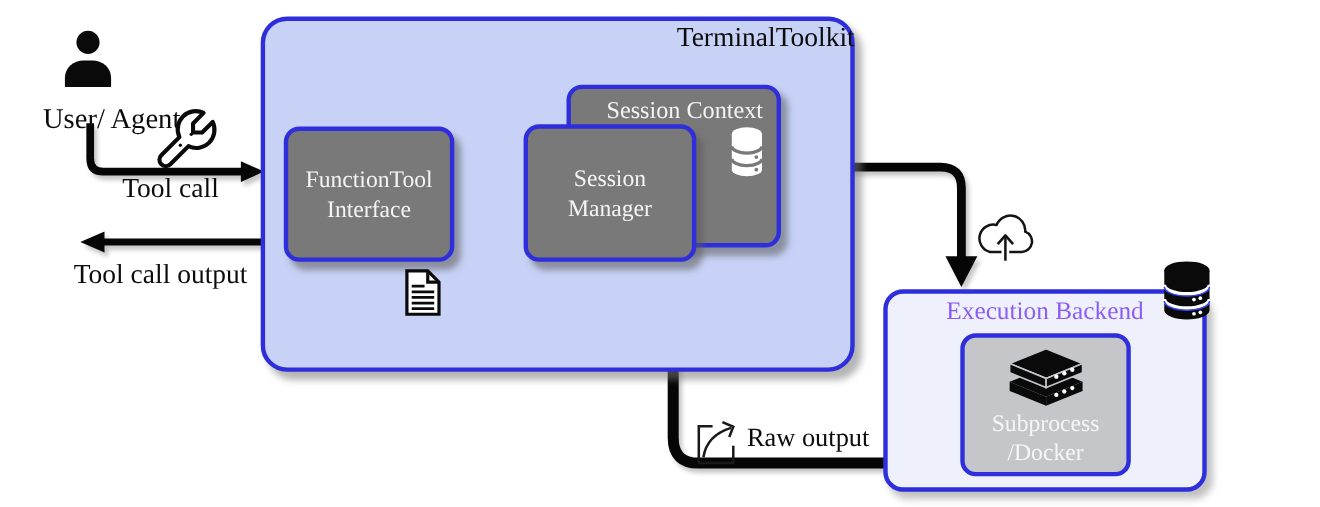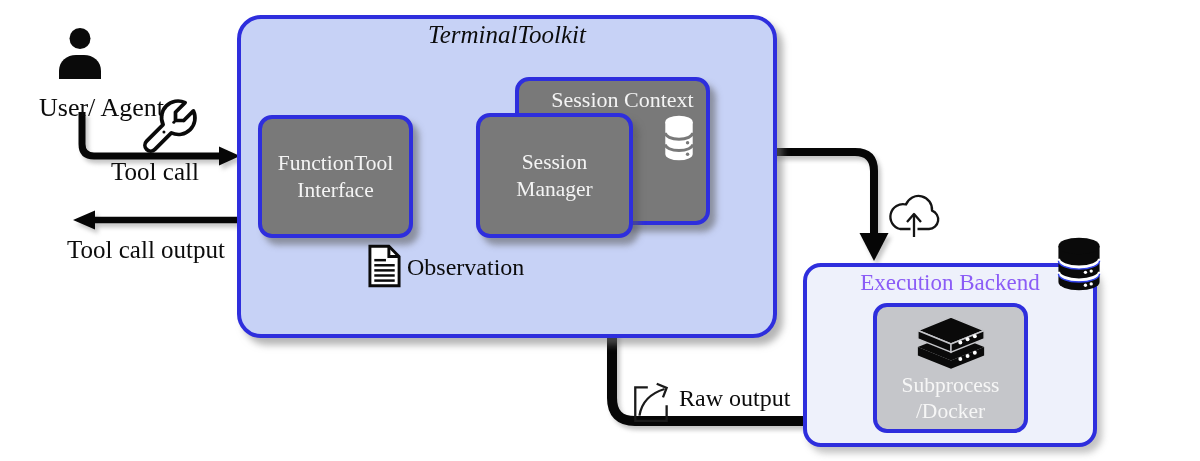--- a/index.html
+++ b/index.html
@@ -37,21 +37,21 @@
   .sc-box{left:515px;top:77px;width:195px;height:148px;justify-content:flex-start;padding-top:6px;z-index:2;}
   .sc-box .lbl{font-size:22px;margin-left:20px;}
   .sd-box{
     left:873px;top:303px;width:155px;height:130px;border-radius:14px;
     background:#c5c6ca;border:4px solid #2e2edd;box-sizing:border-box;
     display:flex;flex-direction:column;align-items:center;justify-content:flex-start;
     color:#f6f6f6;text-align:center;line-height:1.2;z-index:3;padding-top:8px;
   }
   .sd-box .lbl{font-size:21.5px;}
   
-  .tt-title{left:237px;top:21px;width:540px;text-align:center;font-size:25px;color:#0c0c0c;font-style:italic;}
+  .tt-title{left:237px;top:21px;width:540px;text-align:right;font-size:25px;color:#0c0c0c;}
   .eb-title{left:803px;top:270px;width:294px;text-align:center;font-size:23px;color:#8b5cf6;z-index:4;}
   .freelabel{font-size:25px;color:#0c0c0c;white-space:nowrap;}
   .user-agent-label{left:24px;top:81px;width:155px;text-align:center;font-size:26px;margin-top:12px;}
   .tool-call-label{left:100px;top:158px;width:110px;text-align:center;}
   .tool-call-output-label{left:48px;top:236px;width:196px;text-align:center;}
   .observation-label{left:407px;top:254px;font-size:24px;z-index:6;}
   .raw-output-label{left:679px;top:385px;font-size:24px;z-index:6;}
   .icon{z-index:6;}
 </style>
 </head>
@@ -136,21 +136,20 @@
 
   <svg class="abs icon" style="left:367px;top:243px;width:35px;height:46px;" viewBox="0 0 24 30">
     <path d="M2 1.5 h13 l7 7 V28.5 H2 z" fill="#ffffff" stroke="#0a0a0a" stroke-width="2"></path>
     <path d="M15 1.5 v7 h7" fill="none" stroke="#0a0a0a" stroke-width="2"></path>
     <line x1="5" y1="11" x2="13" y2="11" stroke="#0a0a0a" stroke-width="1.7"></line>
     <line x1="5" y1="14.5" x2="19" y2="14.5" stroke="#0a0a0a" stroke-width="1.7"></line>
     <line x1="5" y1="18" x2="19" y2="18" stroke="#0a0a0a" stroke-width="1.7"></line>
     <line x1="5" y1="21.5" x2="19" y2="21.5" stroke="#0a0a0a" stroke-width="1.7"></line>
     <line x1="5" y1="25" x2="19" y2="25" stroke="#0a0a0a" stroke-width="1.7"></line>
   </svg>
-  <div class="abs freelabel observation-label">Observation</div>
 
   <svg class="abs icon" style="left:627px;top:378px;width:50px;height:46px;" viewBox="0 0 46 44">
     <path d="M19 9 H7 V41 H37 V26" fill="none" stroke="#1a1a1a" stroke-width="2.2"></path>
     <path d="M11 36 Q14 17 35 10.5" fill="none" stroke="#1a1a1a" stroke-width="2.2"></path>
     <path d="M27.5 5.5 L37 9.5 L33.5 18.5" fill="none" stroke="#1a1a1a" stroke-width="2.2"></path>
   </svg>
   <div class="abs freelabel raw-output-label">Raw output</div>
 
   <svg class="abs icon" style="left:884px;top:190px;width:60px;height:54px;" viewBox="0 0 60 52">
     <path d="M16 38 h29 a9.5 9.5 0 0 0 3 -18.4 A13.5 13.5 0 0 0 22 13.5 A10.5 10.5 0 0 0 16 38 Z" fill="none" stroke="#141414" stroke-width="2.3" stroke-linejoin="round"></path>

